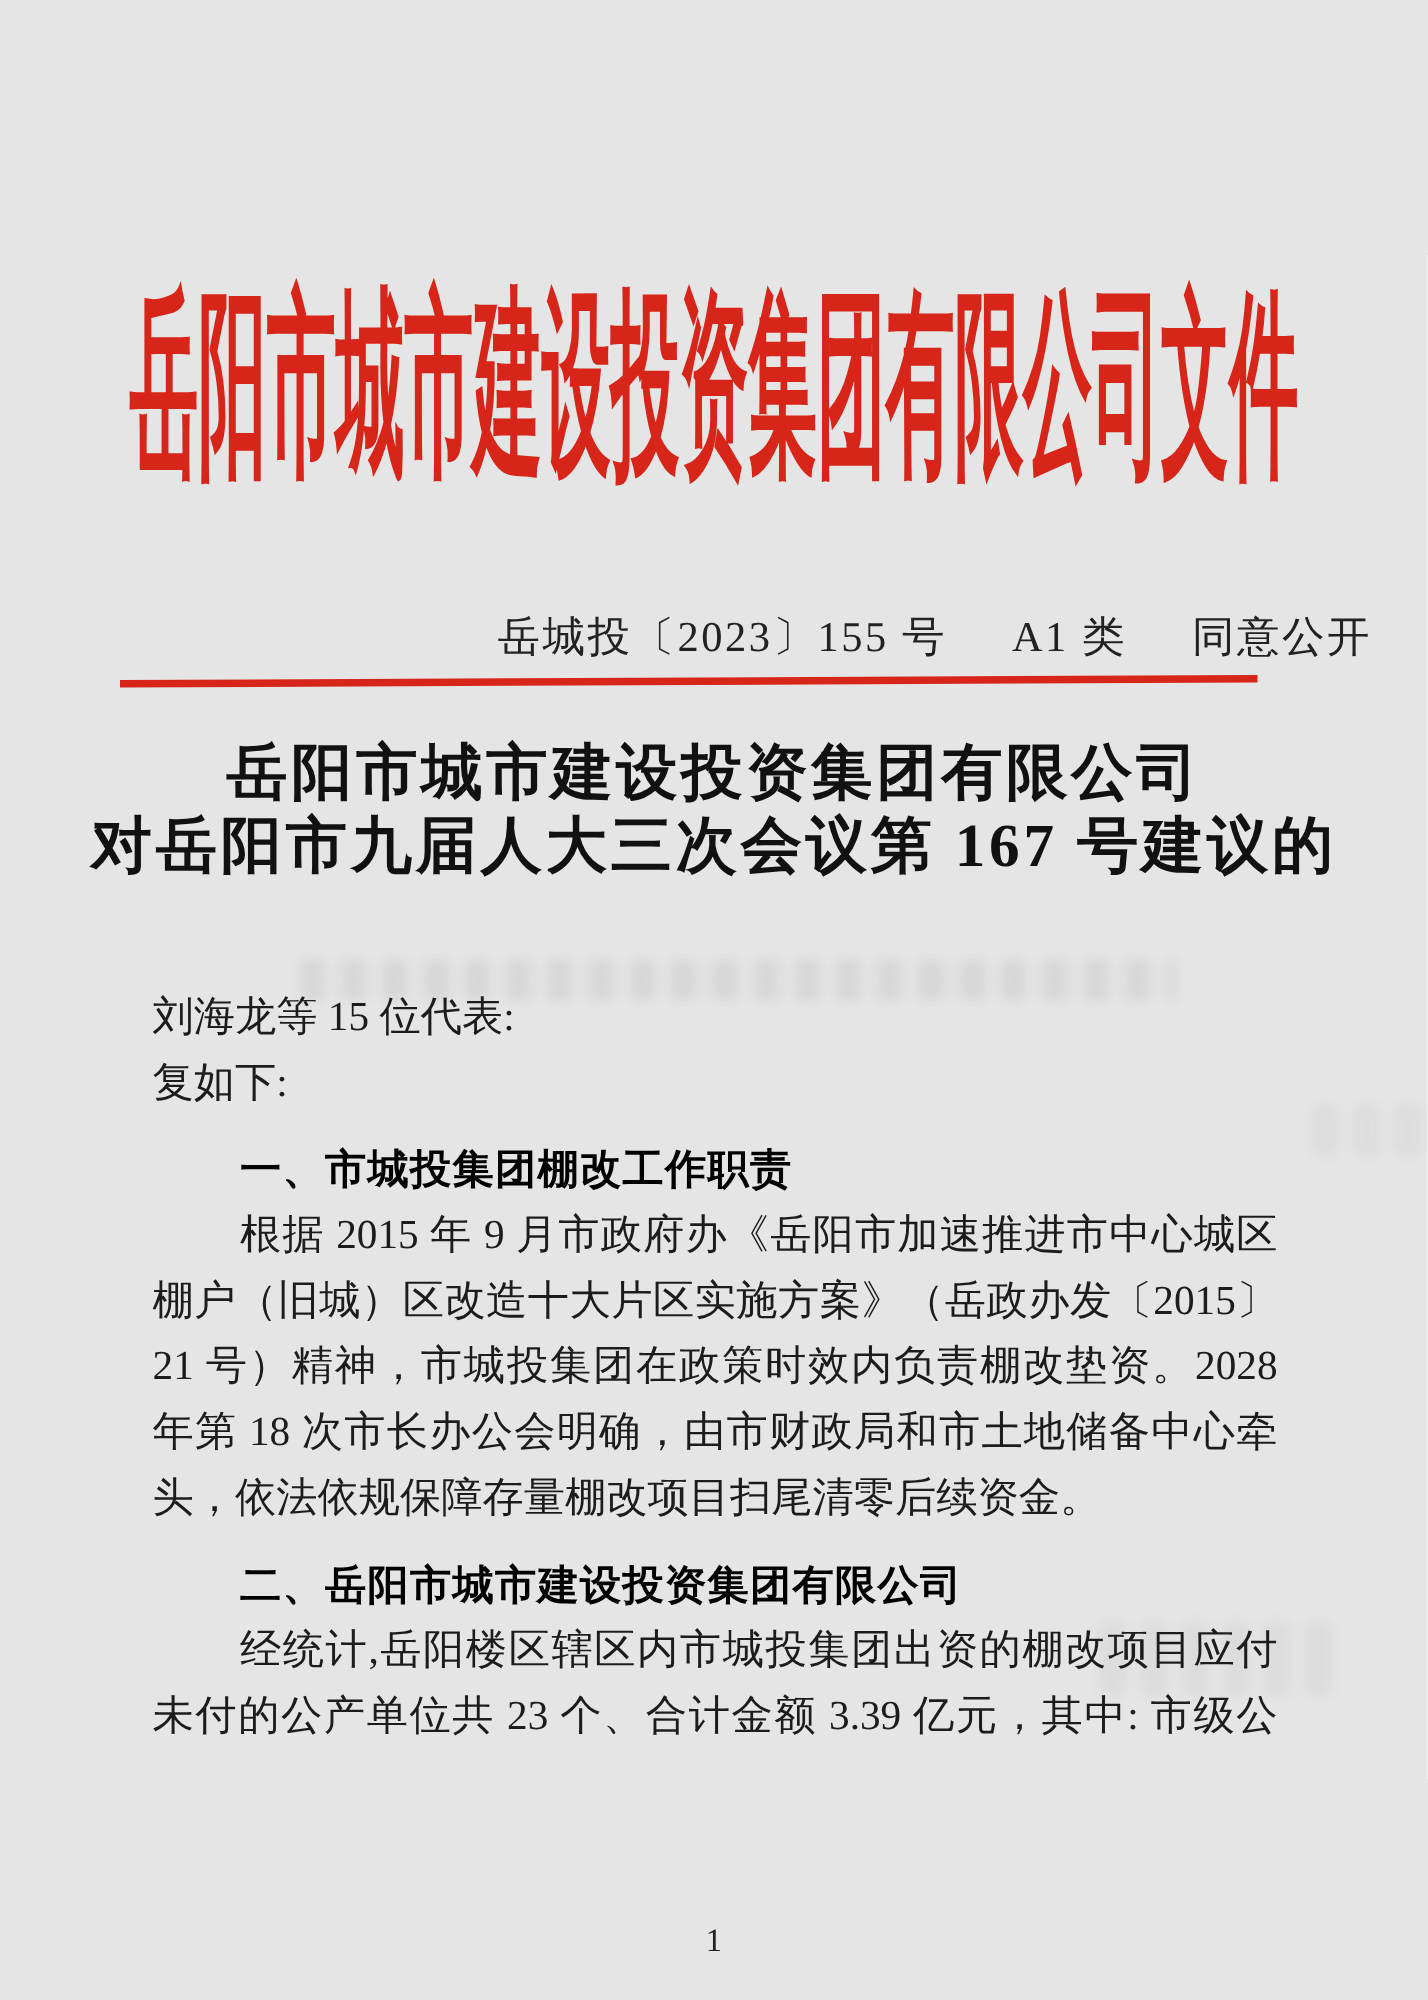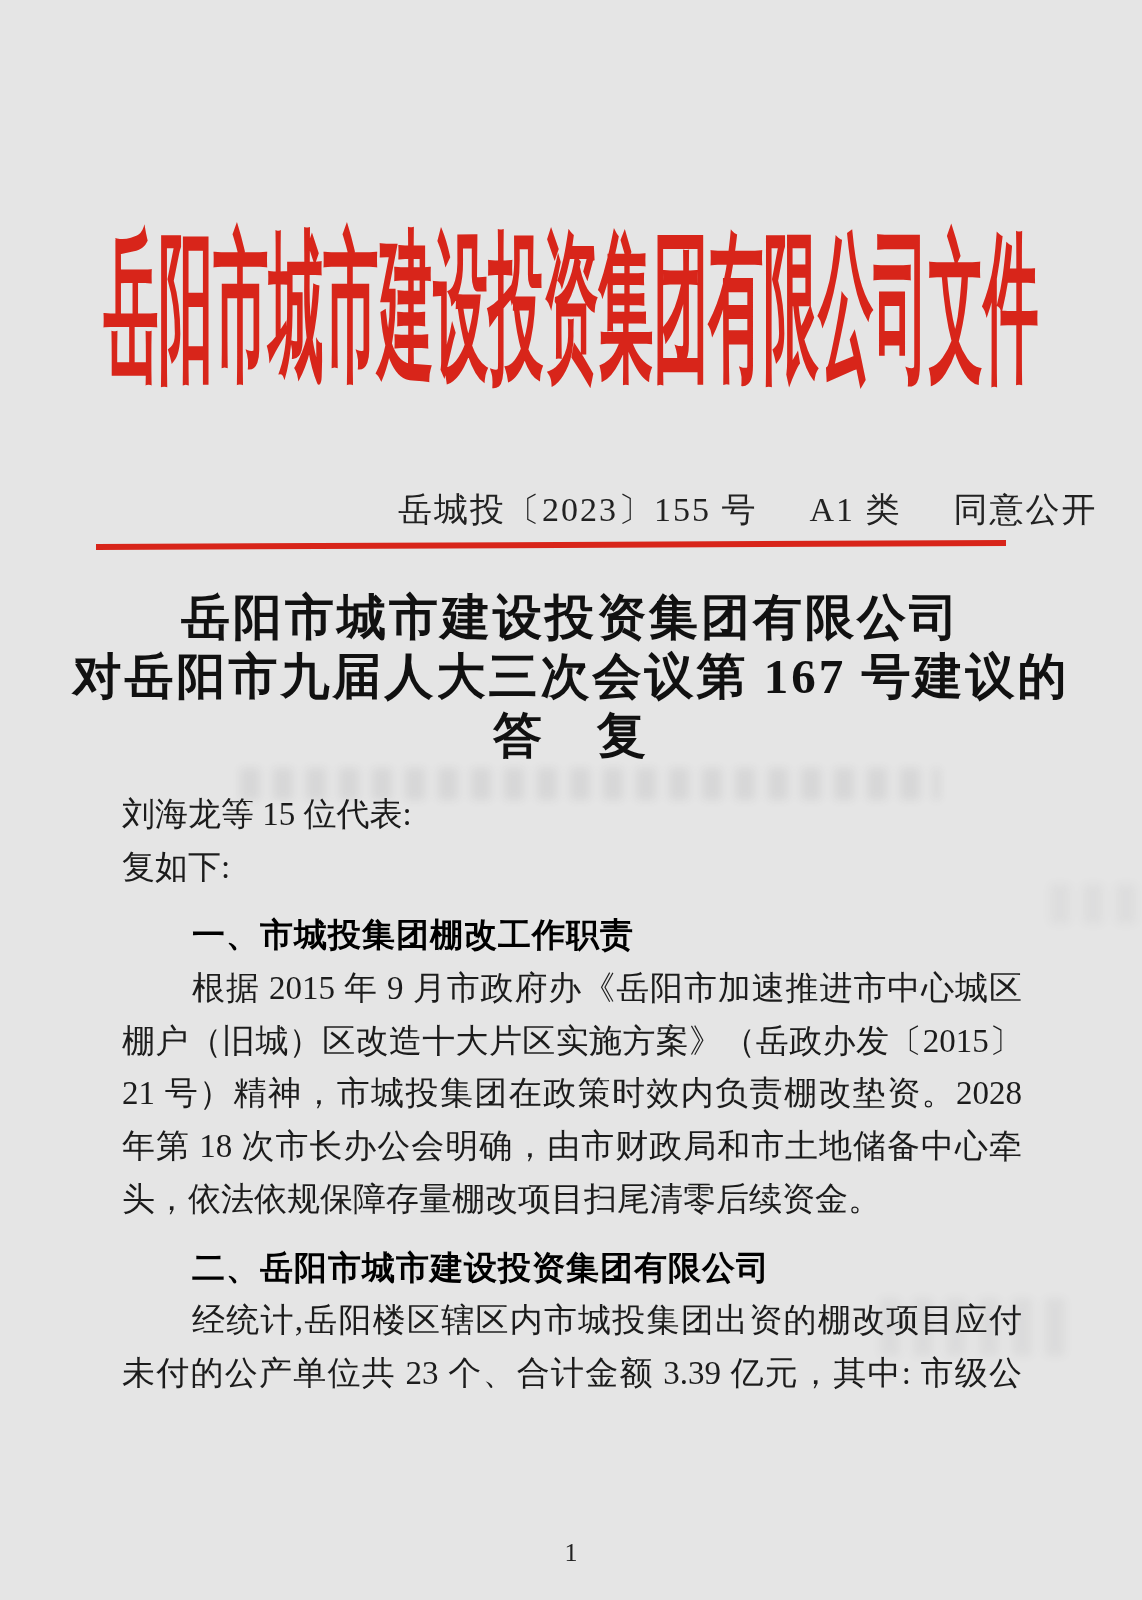--- a/index.html
+++ b/index.html
@@ -101,21 +101,20 @@
 
   <div class="doc-line">
     <span class="seg">岳城投〔2023〕155 号</span><span class="seg gap-a">A1 类</span><span class="seg gap-b">同意公开</span>
   </div>
 
   <div class="red-rule"></div>
 
   <div class="title-block">
     <div class="title-line">岳阳市城市建设投资集团有限公司</div>
     <div class="title-line">对岳阳市九届人大三次会议第 167 号建议的</div>
-    <div class="title-line">答　复</div>
   </div>
 
   <div class="body-block">
       <div class="body-line">刘海龙等 15 位代表:</div>
       <div class="body-line">复如下:</div>
       <div class="body-line heading indent">一、市城投集团棚改工作职责</div>
       <div class="body-line indent justify">根据 2015 年 9 月市政府办《岳阳市加速推进市中心城区</div>
       <div class="body-line justify">棚户（旧城）区改造十大片区实施方案》（岳政办发〔2015〕</div>
       <div class="body-line justify">21 号）精神，市城投集团在政策时效内负责棚改垫资。2028</div>
       <div class="body-line justify">年第 18 次市长办公会明确，由市财政局和市土地储备中心牵</div>

